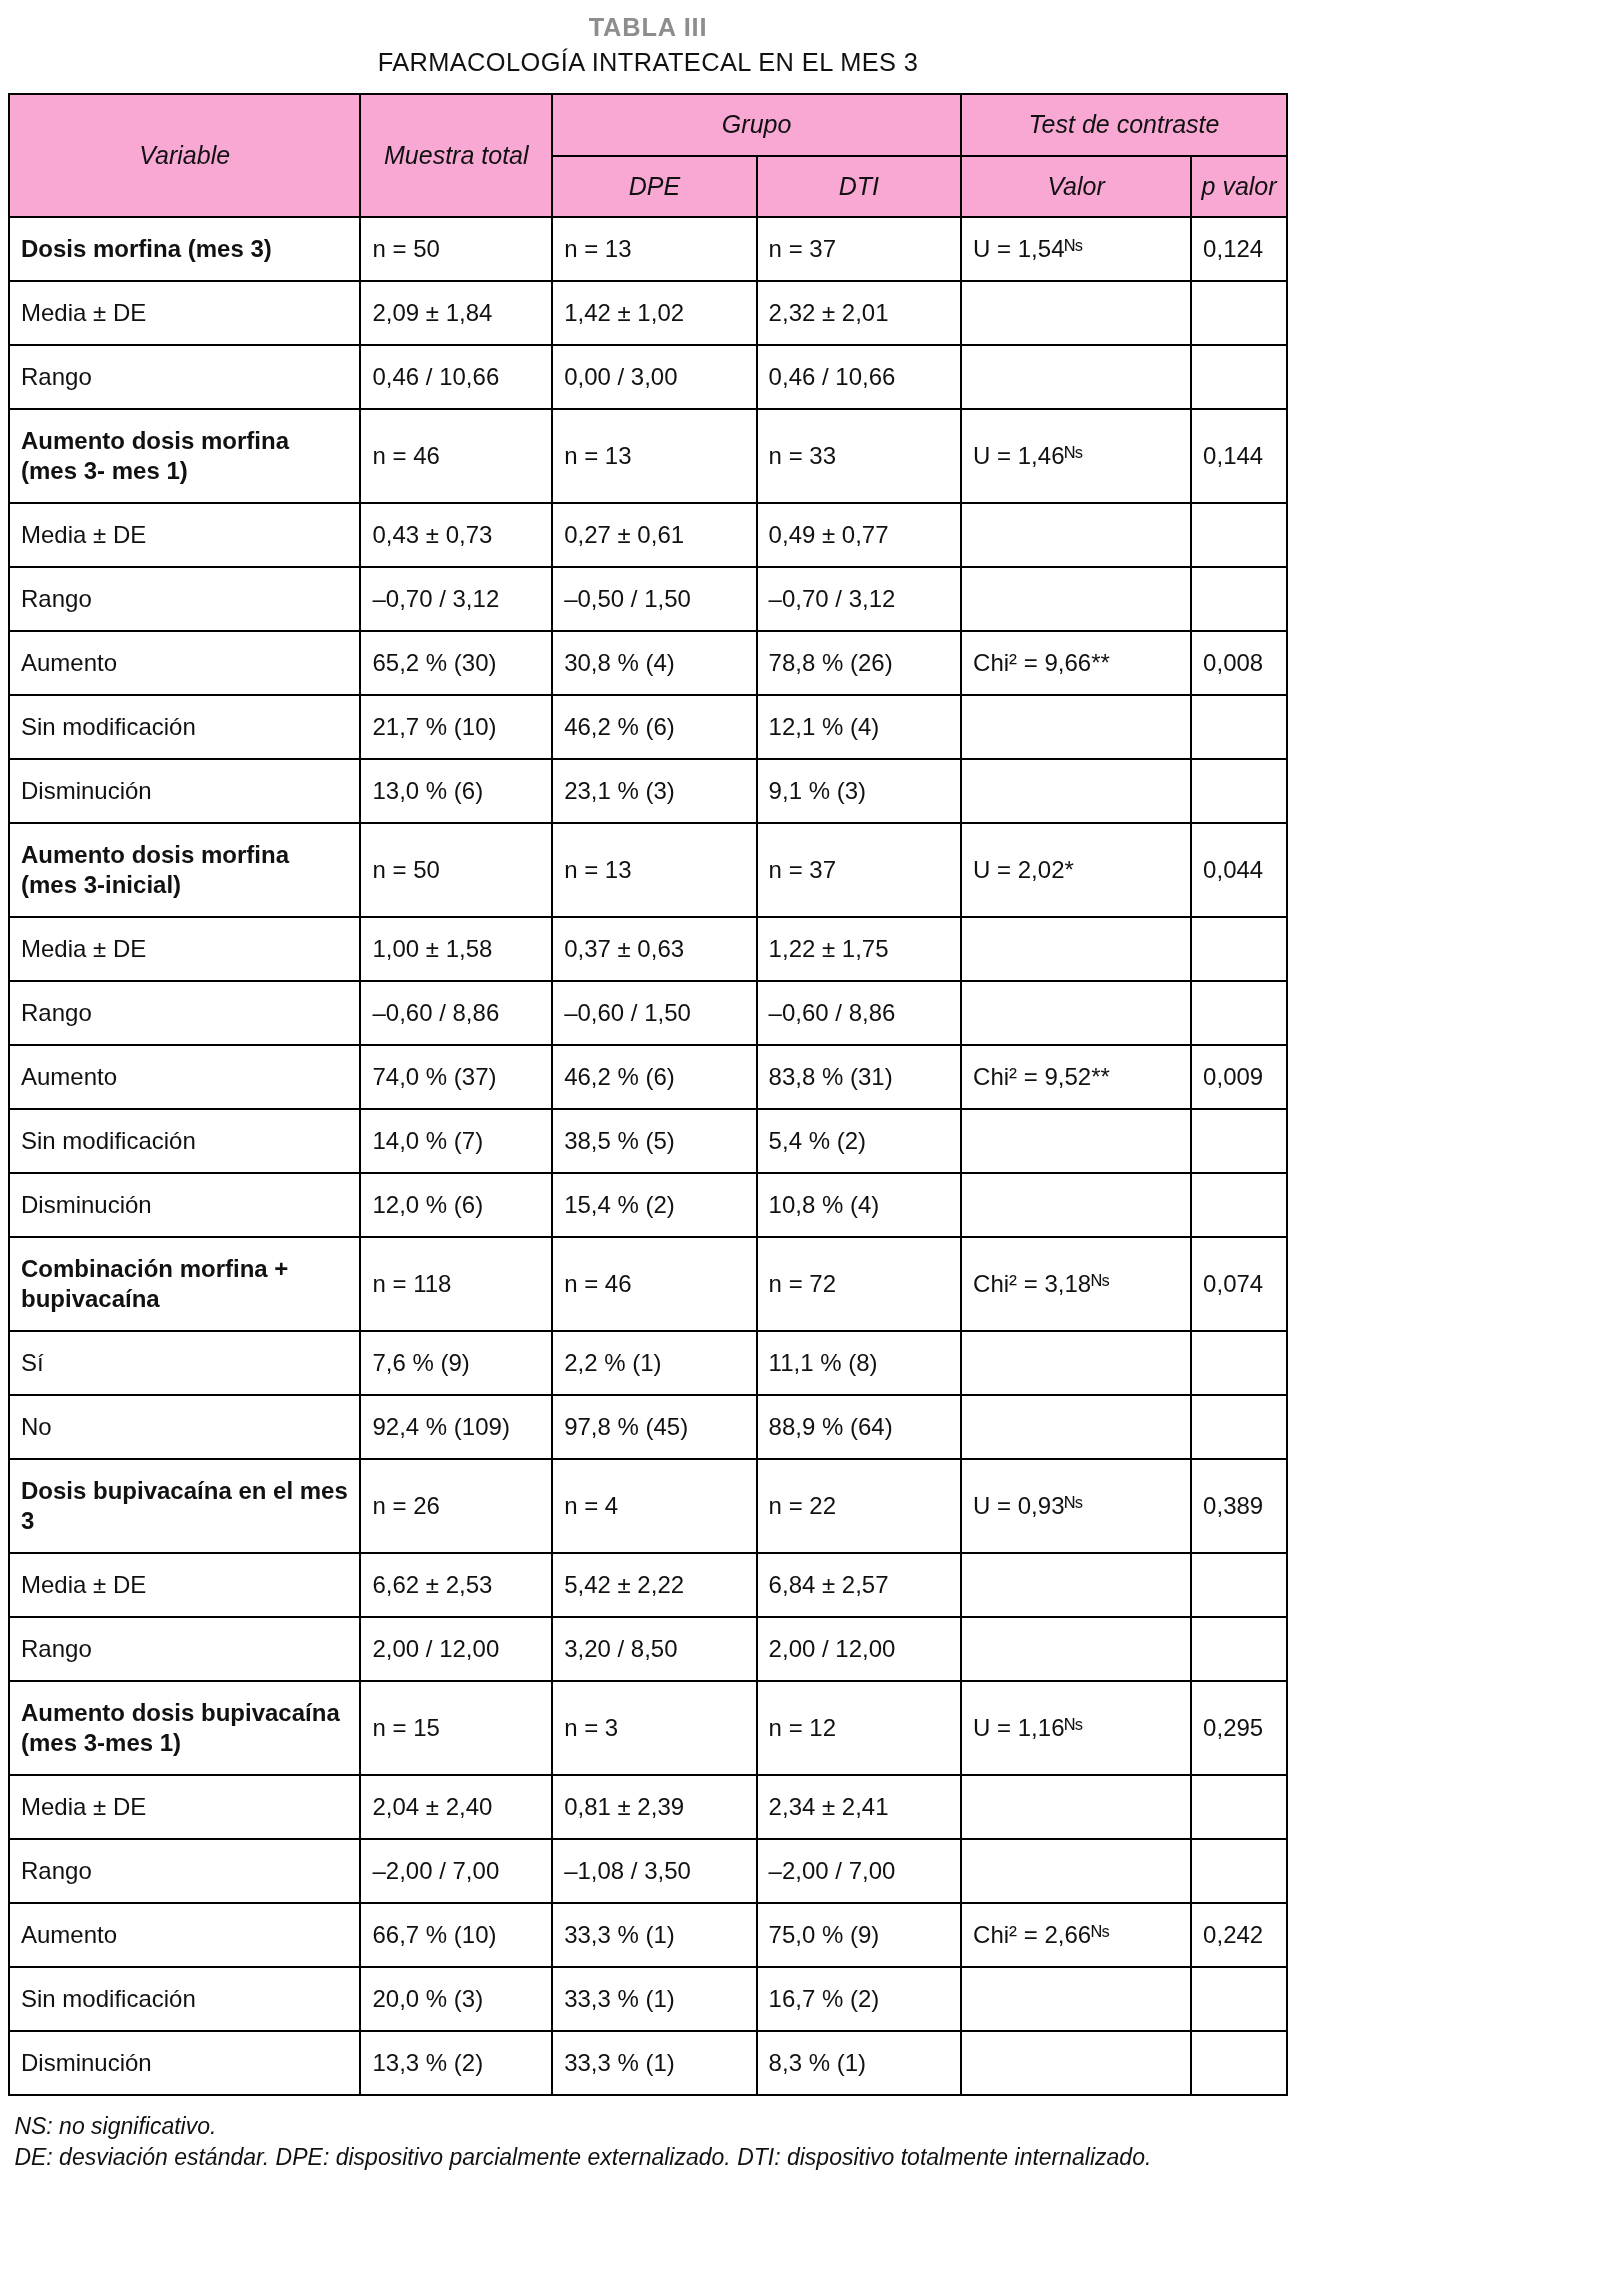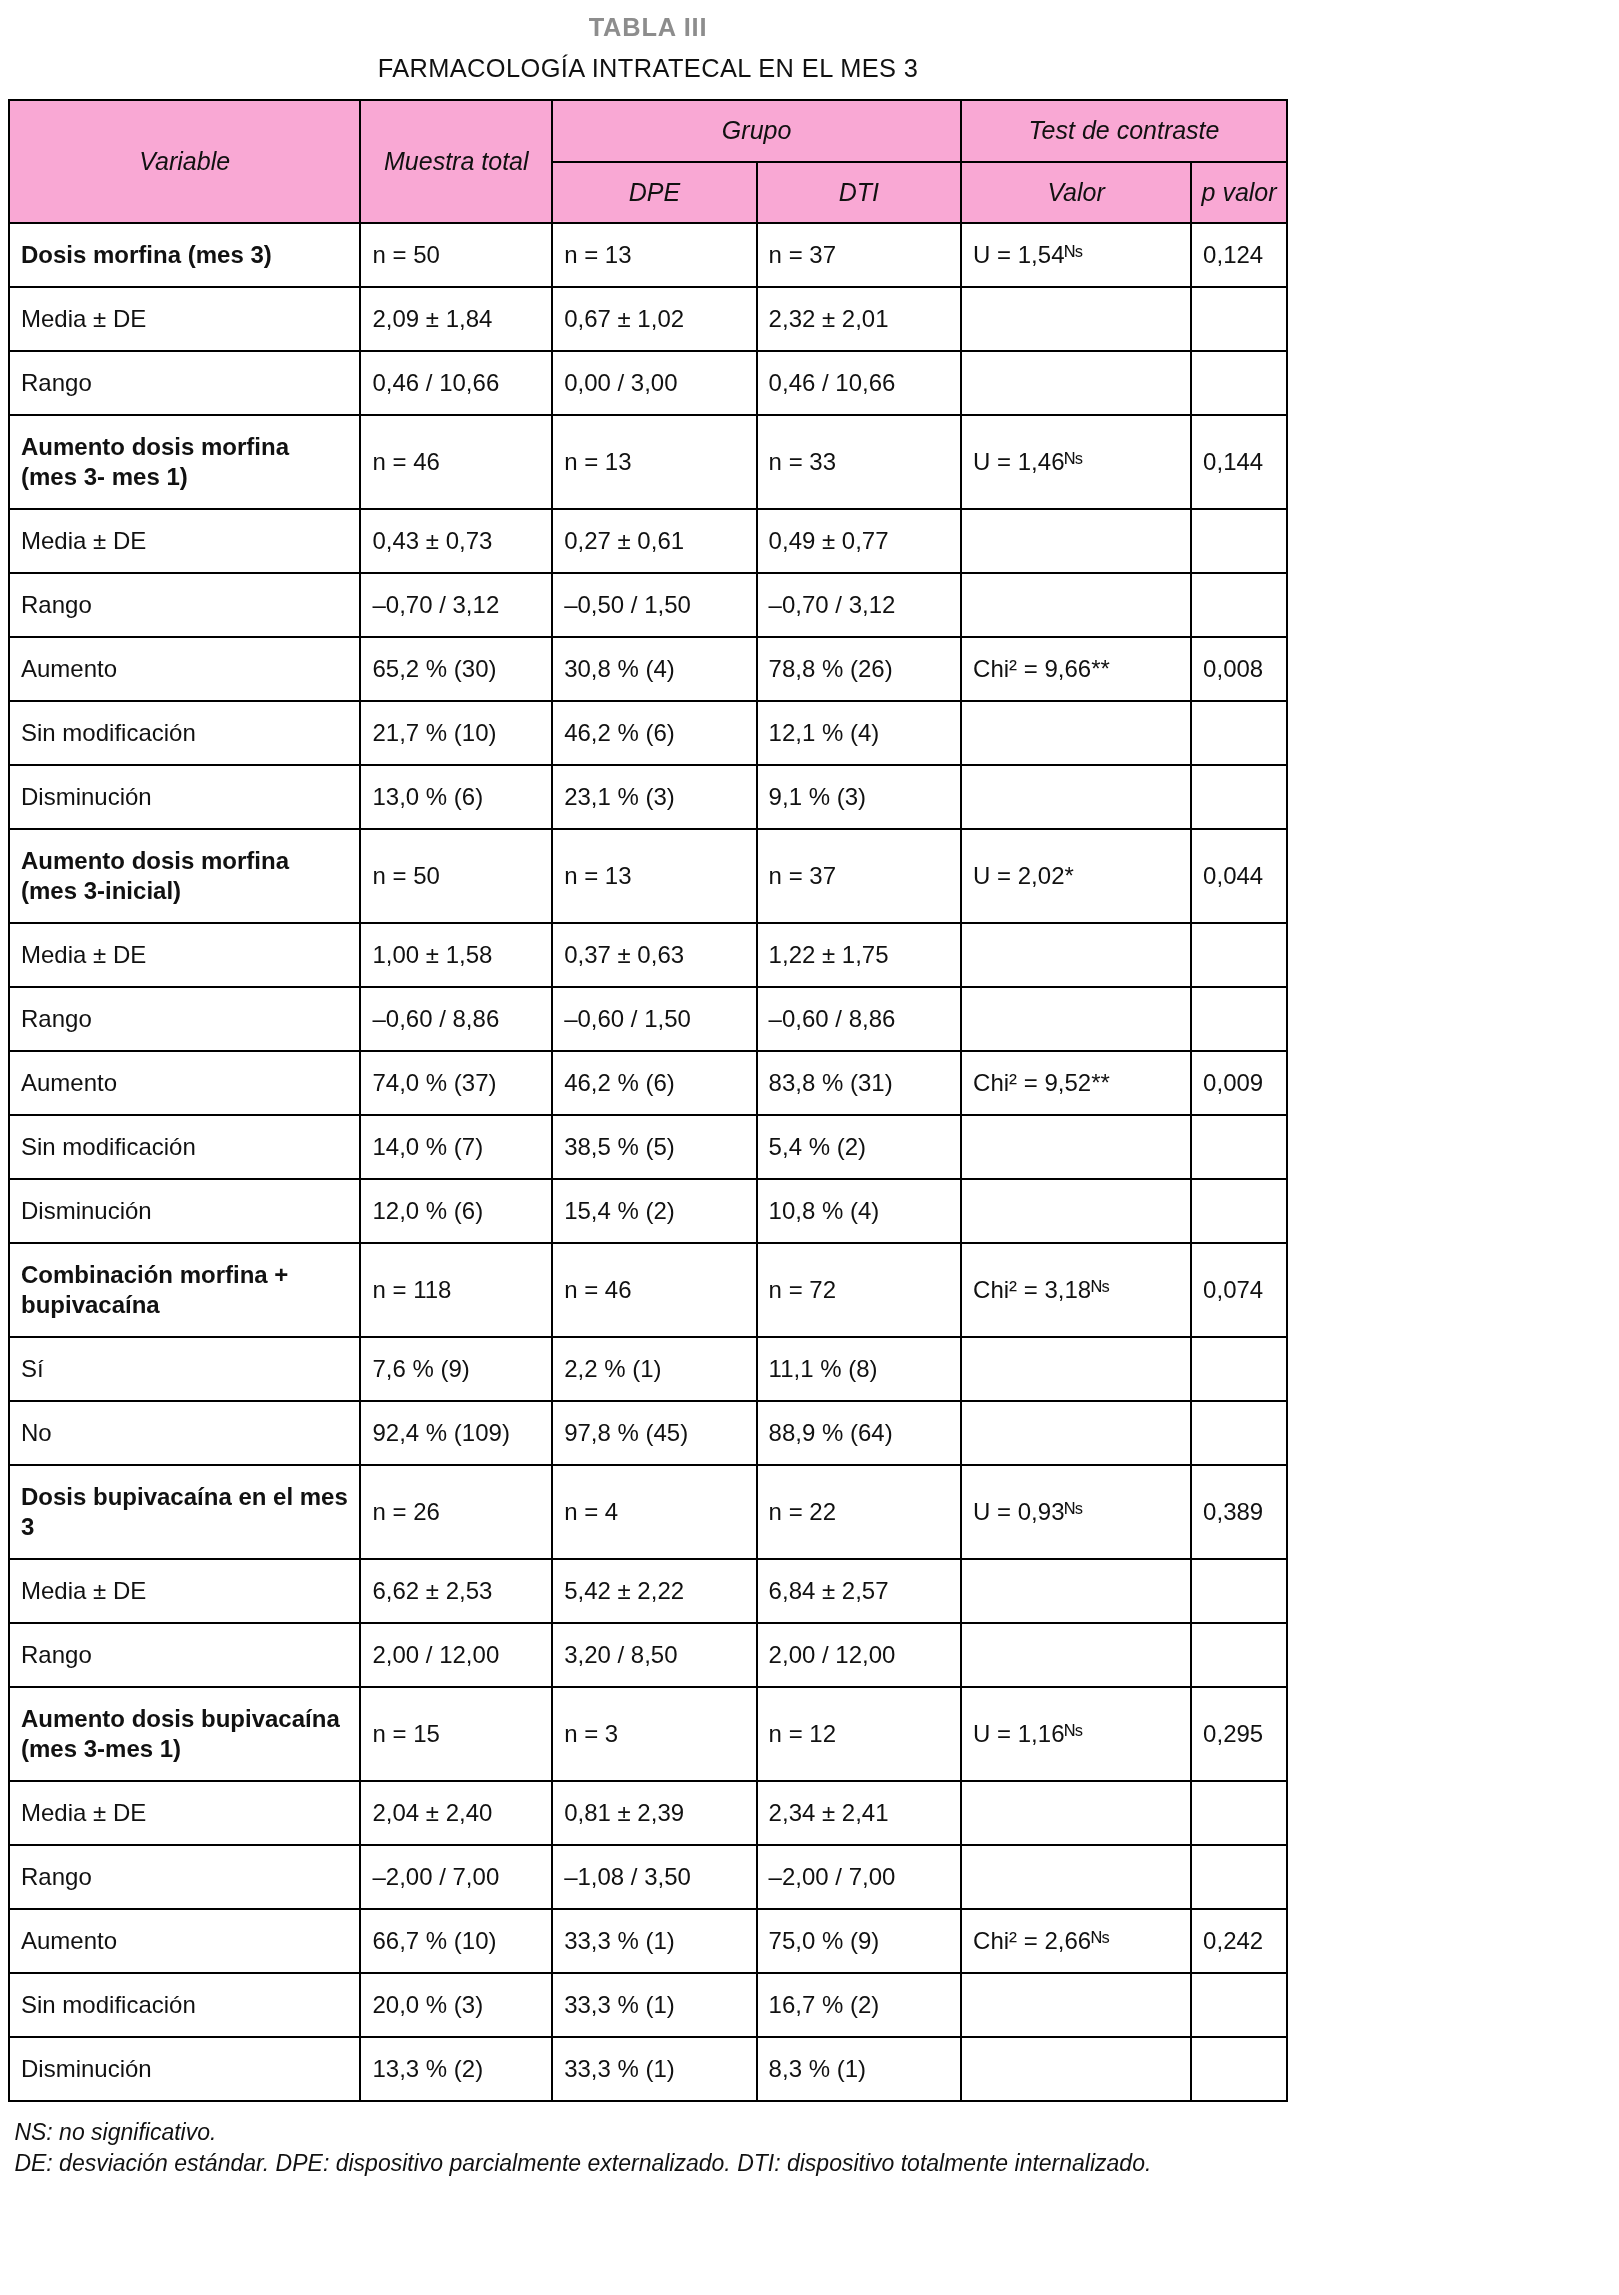--- a/index.html
+++ b/index.html
@@ -19,21 +19,21 @@
     font-weight: bold;
     font-size: 25.4px;
     letter-spacing: 0.8px;
     color: #8d8d8d;
   }
   .subtitle {
     text-align: center;
     font-size: 25.4px;
     letter-spacing: 0.4px;
     color: #111111;
-    margin-top: 12px;
+    margin-top: 6px;
   }
   table.pharma {
     width: 100%;
     border-collapse: collapse;
     table-layout: fixed;
     margin-top: 16px;
   }
   table.pharma th,
   table.pharma td {
     border: 2.4px solid #000000;
@@ -102,21 +102,21 @@
           <td class="c-var bold">Dosis morfina (mes 3)</td>
           <td>n = 50</td>
           <td>n = 13</td>
           <td>n = 37</td>
           <td>U = 1,54ᴺˢ</td>
           <td>0,124</td>
         </tr>
         <tr>
           <td class="c-var">Media ± DE</td>
           <td>2,09 ± 1,84</td>
-          <td>0,67 ± 1,02</td>
+          <td>1,42 ± 1,02</td>
           <td>2,32 ± 2,01</td>
           <td></td>
           <td></td>
         </tr>
         <tr>
           <td class="c-var">Rango</td>
           <td>0,46 / 10,66</td>
           <td>0,00 / 3,00</td>
           <td>0,46 / 10,66</td>
           <td></td>

